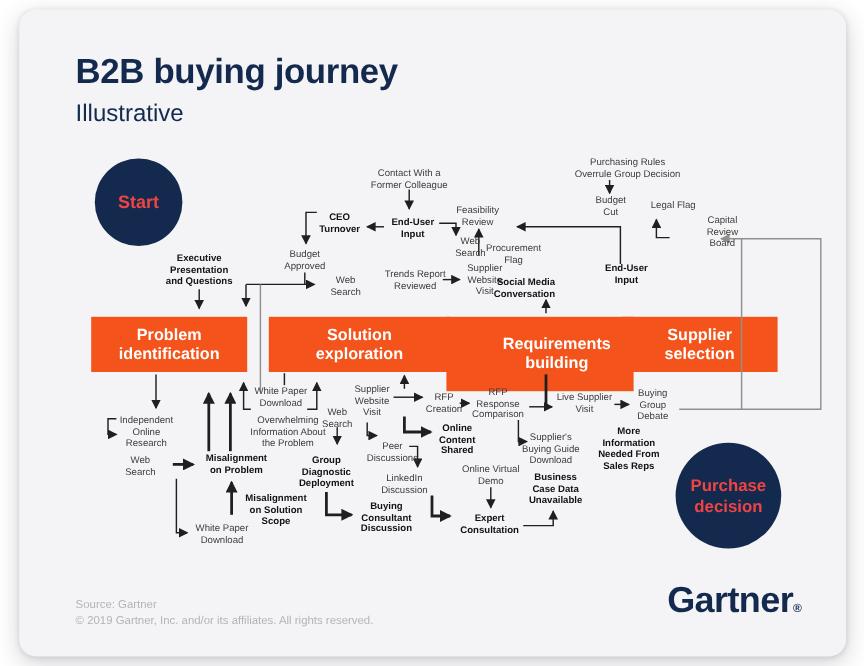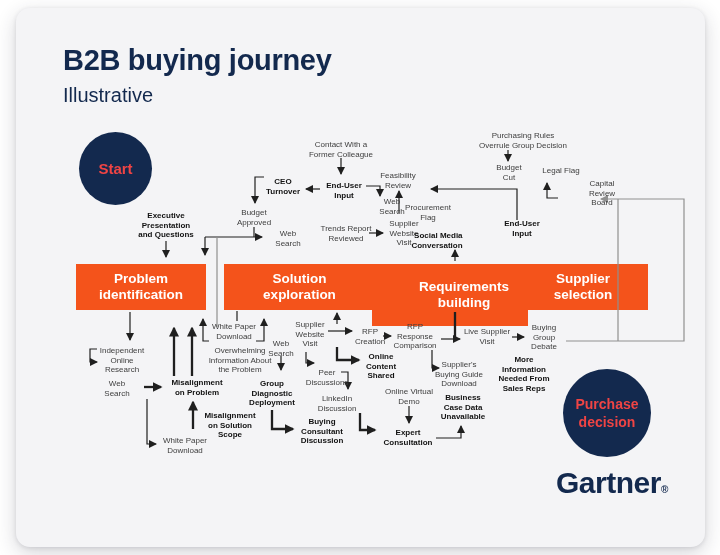--- a/index.html
+++ b/index.html
@@ -28,21 +28,21 @@
         font-size:8px;line-height:9.5px;color:#3d3d3d;white-space:nowrap}
   .node.bold{font-weight:bold;color:#121212}
   .ln{fill:none;stroke:var(--line);stroke-linejoin:miter}
   .ln-t{stroke-width:1.2}
   .ln-T{stroke-width:2.3}
   .ln-g{stroke:var(--line-gray);stroke-width:1.2}
   .m-black{fill:var(--line)}
   .m-gray{fill:var(--line-gray)}
   .footer{position:absolute;left:63px;top:499px;font-size:9.5px;line-height:12.5px;
           color:var(--footer-text)}
-  .logo{position:absolute;left:556px;top:466px;font-size:30px;font-weight:bold;
+  .logo{position:absolute;left:556px;top:484px;font-size:30px;font-weight:bold;
         color:var(--navy);letter-spacing:-.5px}
   .logo .mark{font-size:10px;font-weight:bold}
 </style>
 </head>
 <body>
 
 <div class="card"></div>
 
 <div>
     <div class="stage" style="left: 76px; top: 264px; width: 130px; height: 46px;">
@@ -304,15 +304,17 @@
       <div>Information</div>
       <div>Needed From</div>
       <div>Sales Reps</div>
     </div>
   </div>
 
 <div class="title">B2B buying journey</div>
 <div class="subtitle">Illustrative</div>
 
 <div class="footer">
+  <div>Source: Gartner</div>
+  <div>© 2019 Gartner, Inc. and/or its affiliates. All rights reserved.</div>
 </div>
 
 <div class="logo"><span>Gartner</span><span class="mark">®</span></div>
 
 </body></html>

